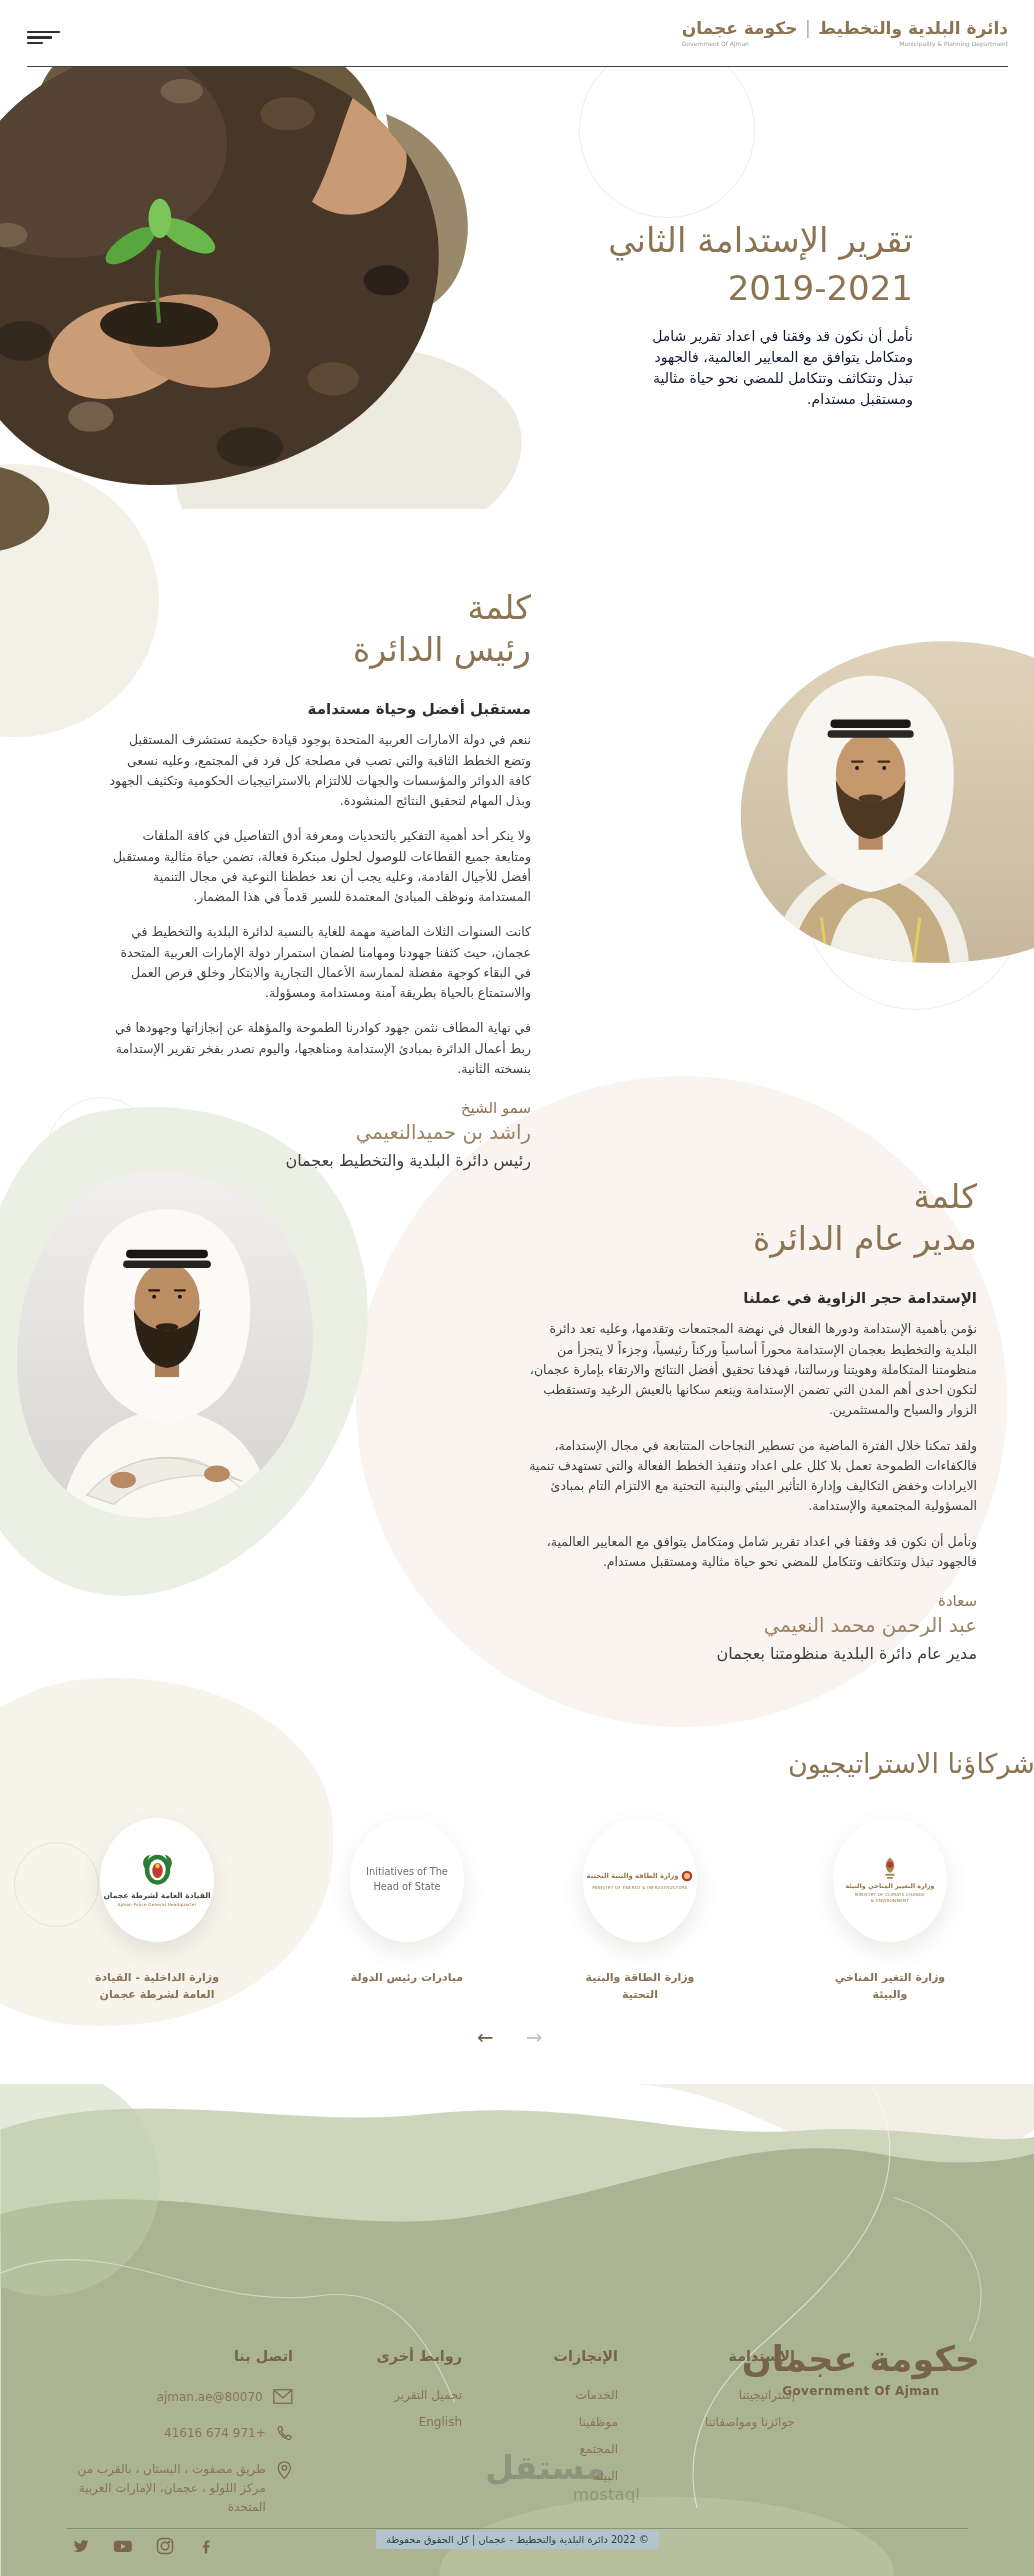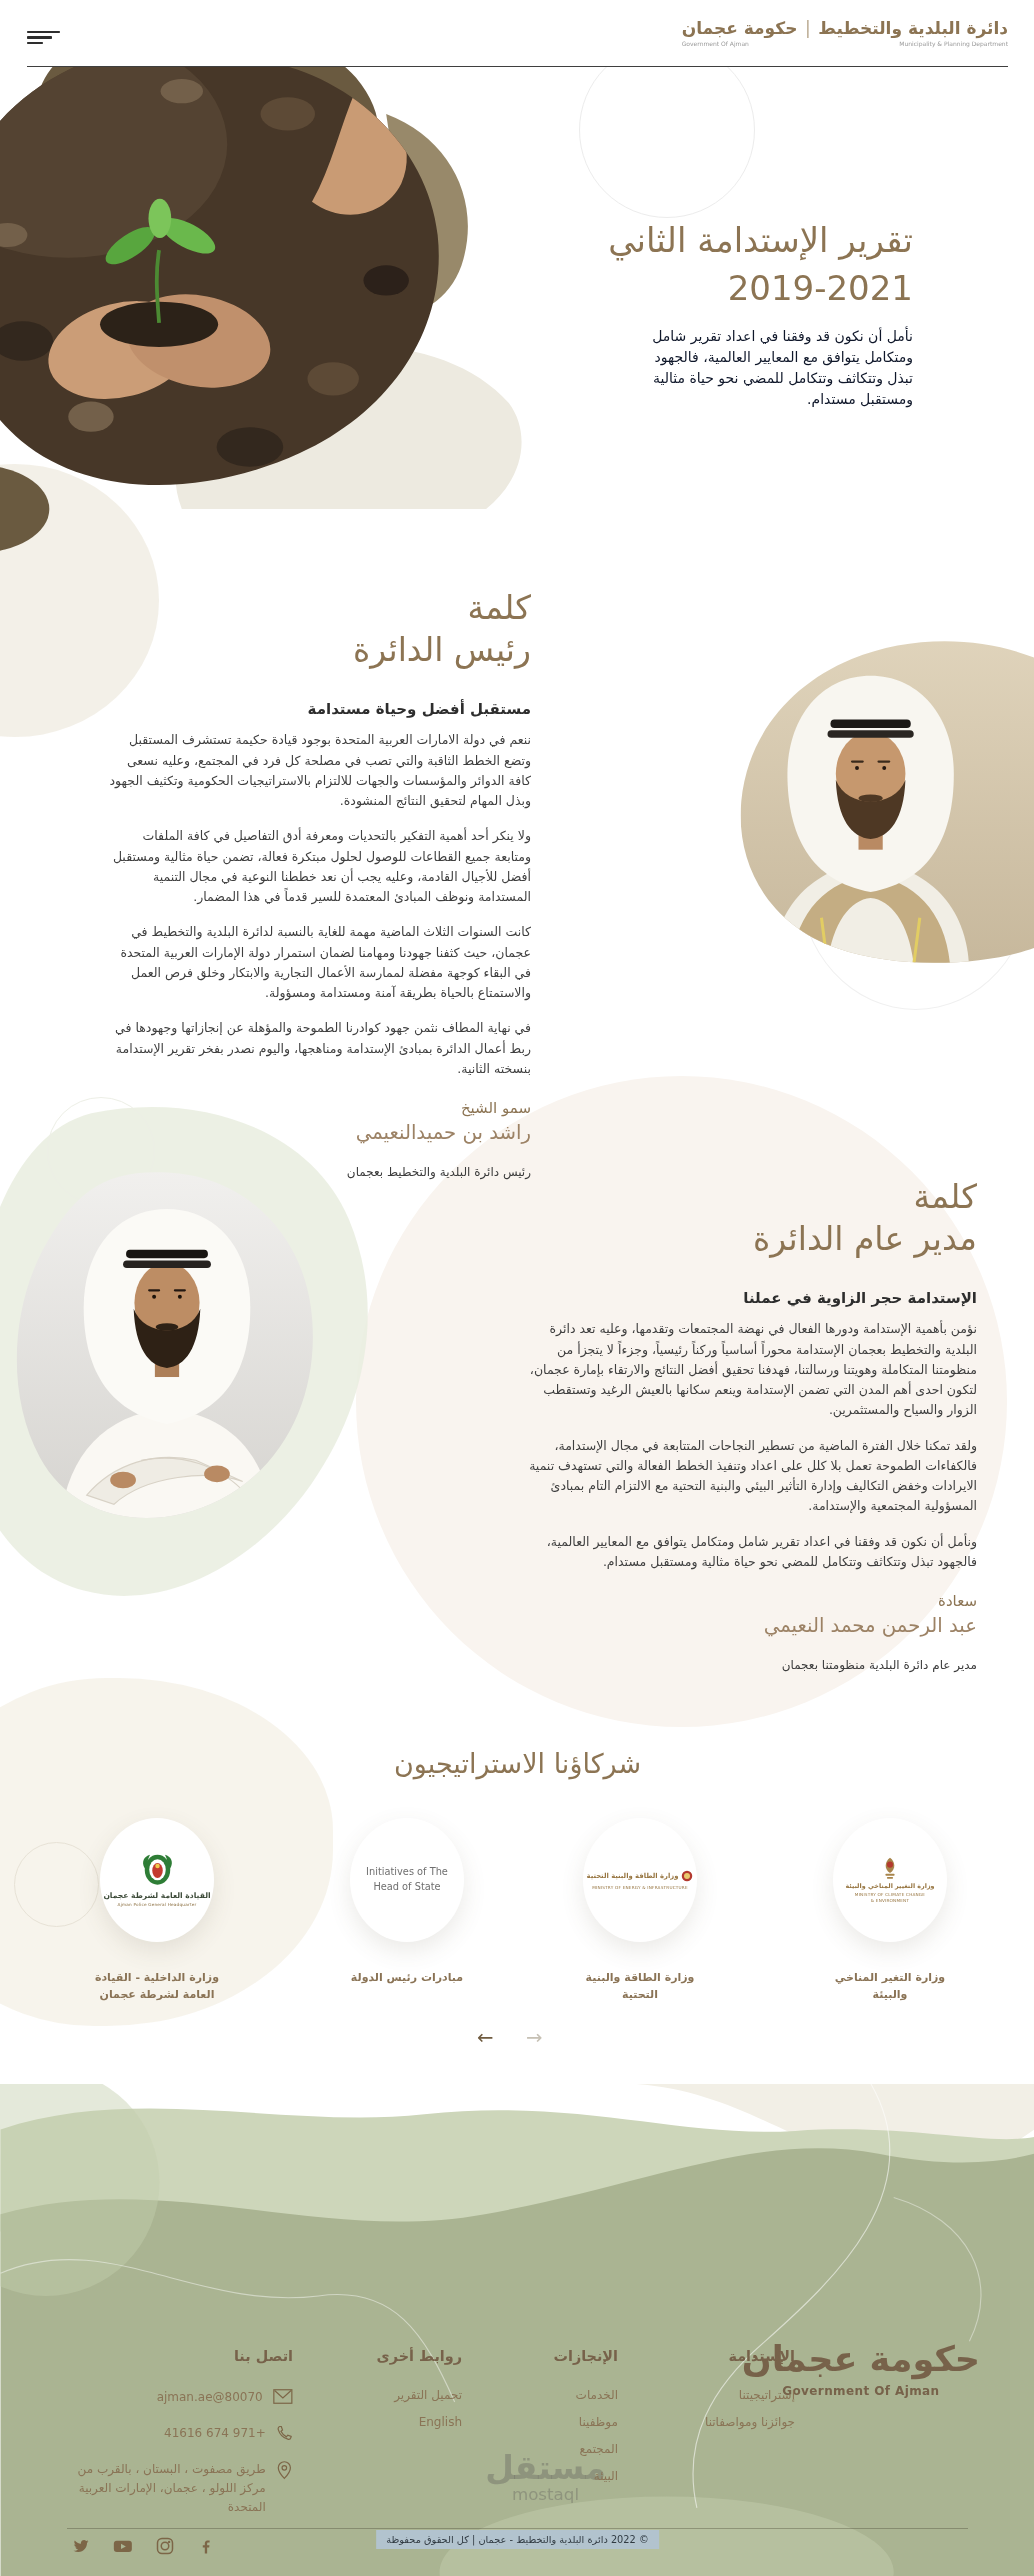--- a/index.html
+++ b/index.html
@@ -38,23 +38,23 @@
   
   .msg-col{direction:rtl;text-align:right;z-index:2;}
   .sec1-col{right:504px;top:587px;width:426px;}
   .sec2-col{right:58px;top:1176px;width:462px;}
   .msg-h{color:#8c7453;font-size:33px;line-height:1.28;margin-bottom:29px;}
   .msg-sub{color:#2d2d2d;font-size:15px;font-weight:bold;margin-bottom:12px;}
   .msg-p{color:#3f3f3f;font-size:12.5px;line-height:1.62;margin:0 0 15px 0;}
   .sig{margin-top:19.7px;}
   .sig-pre{color:#8c7453;font-size:15px;}
   .sig-name{color:#9c8265;font-size:19.7px;margin-top:4.5px;}
-  .sig-title{color:#3c3c3c;font-size:12px;margin-top:21px;}
-  
-  .partners-h{top:1748px;left:0;width:1035px;text-align:center;direction:rtl;color:#8c7453;
+  .sig-title{color:#3c3c3c;font-size:16px;margin-top:7px;}
+  
+  .partners-h{top:1748px;left:0;width:1035px;direction:rtl;color:#8c7453;
               font-size:27px;z-index:3;}
   .p-circle{position:absolute;top:1818px;width:114px;height:124px;background:#fff;border-radius:50%;
             box-shadow:0 9px 23px rgba(90,80,60,.12);display:flex;flex-direction:column;align-items:center;
             justify-content:center;text-align:center;z-index:3;cursor:pointer;}
   .pc1{left:100px;}.pc2{left:350px;}.pc3{left:583px;}.pc4{left:833px;}
   .p-cal{font-size:7.6px;color:#3c4a38;font-weight:bold;direction:rtl;margin-top:3px;}
   .p-sub{font-size:4.2px;color:#8a6d3e;margin-top:1.5px;letter-spacing:0.2px;}
   .p-init{font-size:9.8px;color:#6f6f6f;line-height:1.5;}
   .p-min-ar{font-size:6.8px;color:#96743f;font-weight:bold;direction:rtl;}
   .p-min-en{font-size:4.2px;color:#96743f;margin-top:2.3px;letter-spacing:0.2px;}
@@ -78,21 +78,21 @@
   .c-ico{flex:0 0 auto;margin-top:0.8px;}
   .f-logo{position:absolute;right:55px;top:2339px;text-align:center;color:#77624a;z-index:5;}
   .f-logo-ar{font-size:35px;font-weight:bold;direction:rtl;}
   .f-logo-en{font-size:12px;font-weight:bold;margin-top:4.5px;letter-spacing:0.4px;}
   .f-divider{position:absolute;left:67px;top:2528px;width:901px;height:0.8px;background:rgba(70,62,45,.35);z-index:5;}
   .social{position:absolute;left:72px;top:2537px;display:flex;gap:23px;z-index:5;}
   .social .s{cursor:pointer;}
   .watermark{position:absolute;left:451px;top:2448px;width:189px;text-align:center;
              color:rgba(105,105,98,.42);z-index:4;}
   .wm-ar{font-size:33px;font-weight:bold;direction:rtl;}
-  .wm-en{font-size:16.7px;margin-top:-3px;}
+  .wm-en{font-size:16.7px;margin-top:-3px;text-align:right;}
   .copyright{position:absolute;top:2530px;left:50%;transform:translateX(-50%);background:#b2c3ce;
              color:#303a42;font-size:9.8px;padding:3.8px 10.6px;direction:rtl;white-space:nowrap;z-index:6;}
 </style>
 </head>
 <body>
 
 <div class="page">
 
   <div class="header">
     <div class="hamburger">

